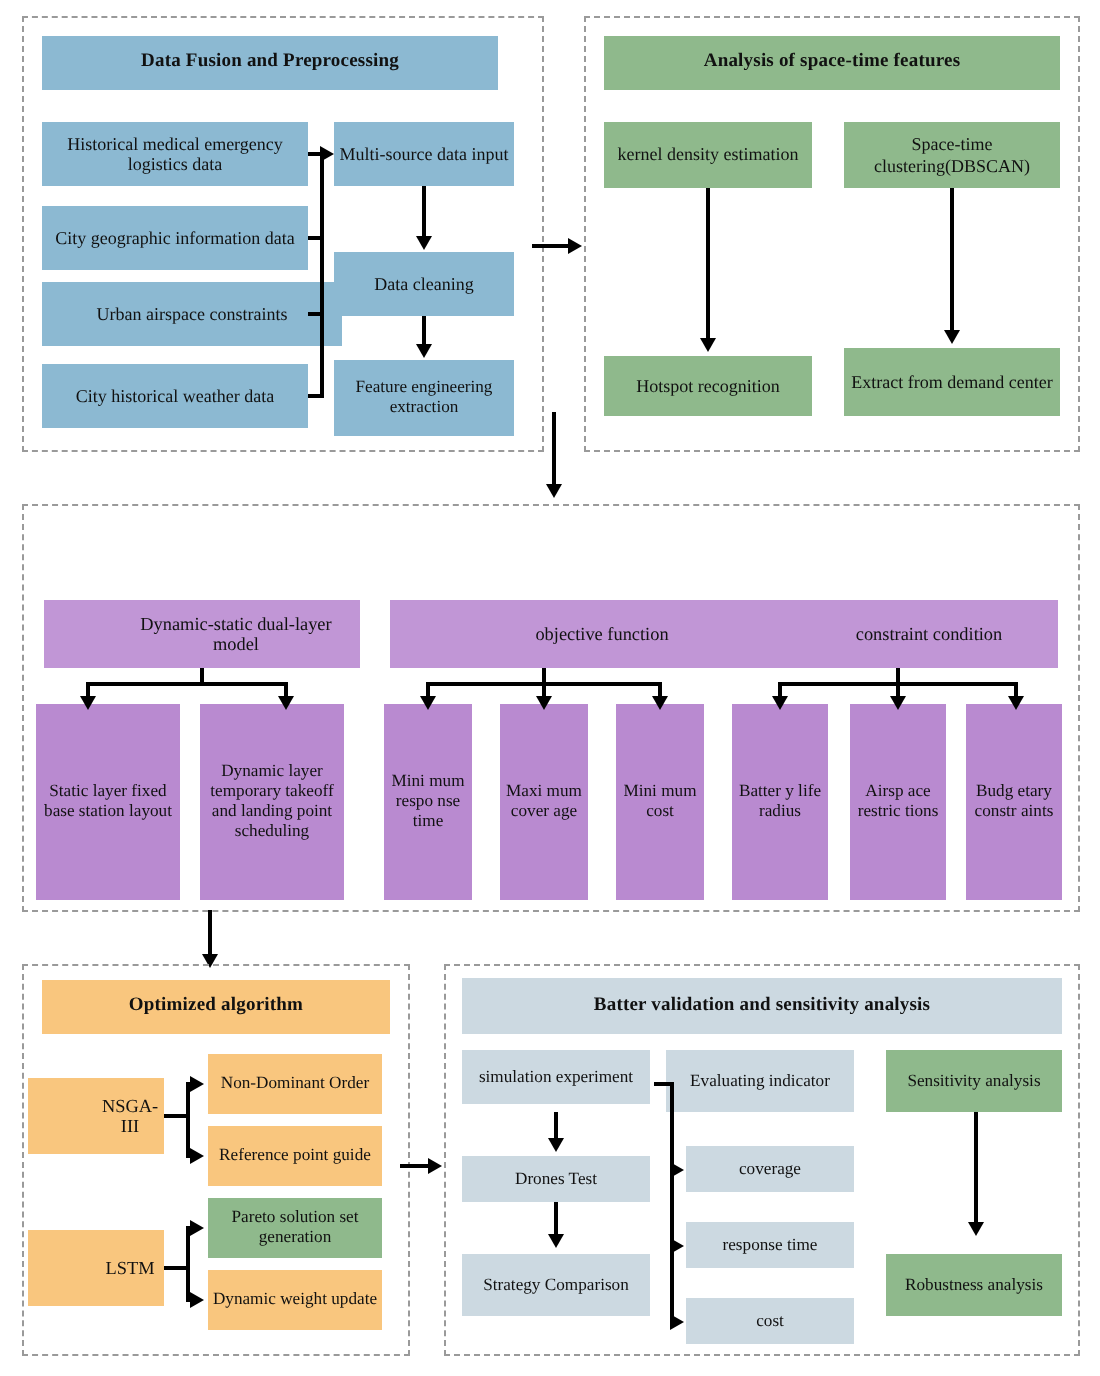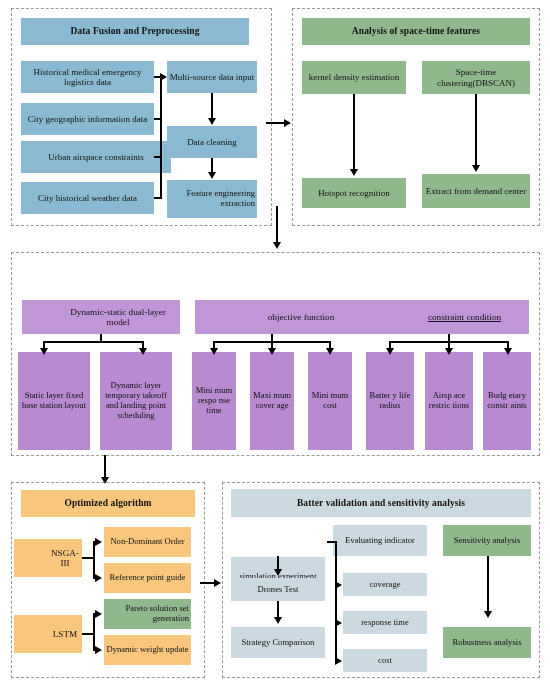--- a/index.html
+++ b/index.html
@@ -34,21 +34,21 @@
   .blue{background:#8cb9d2;}
   .green{background:#8fb98c;}
   .purple{background:#b98ad0;}
   .purple2{background:#c196d6;}
   .orange{background:#f9c67e;}
   .lblue{background:#ccd9e1;}
 
   .hdr{font-weight:bold;font-size:9.5px;letter-spacing:.1px;}
   .t10{font-size:9.2px;padding-left:36px;}
   .t95{font-size:9px;}
-  .t9{font-size:8.6px;text-align:right;}
+  .t9{font-size:8.6px;}
   .narrow{font-size:8.6px;line-height:1.16;}
 
   
   .ln{position:absolute;background:#000;}
   .vln{width:1.6px;}
   .hln{height:1.6px;}
   .arrowdown{
     position:absolute;width:0;height:0;
     border-left:4.5px solid transparent;
     border-right:4.5px solid transparent;
@@ -111,21 +111,21 @@
   <div class="arrowdown" style="left:471.5px;top:165px;"></div>
 
   <div class="ln vln" style="left:276px;top:206px;height:38px;"></div>
   <div class="arrowdown" style="left:272.5px;top:242px;"></div>
 
   <div class="panel" style="left:11px;top:252px;width:529px;height:204px;"></div>
 
 
   <div class="node purple2 t10" style="left:22px;top:300px;width:158px;height:34px;">Dynamic-static dual-layer model</div>
   <div class="node purple2 t10" style="left:195px;top:300px;width:178px;height:34px;">objective function</div>
-  <div class="node purple2 t10" style="left:366px;top:300px;width:163px;height:34px;text-decoration:underline;">constraint condition</div>
+  <div class="node purple2 t10" style="left:366px;top:300px;width:163px;height:34px;">constraint condition</div>
 
   <div class="node purple narrow" style="left:18px;top:352px;width:72px;height:98px;">Static layer fixed base station layout</div>
   <div class="node purple narrow" style="left:100px;top:352px;width:72px;height:98px;">Dynamic layer temporary takeoff and landing point scheduling</div>
 
   <div class="node purple narrow" style="left:192px;top:352px;width:44px;height:98px;">Mini mum respo nse time</div>
   <div class="node purple narrow" style="left:250px;top:352px;width:44px;height:98px;">Maxi mum cover age</div>
   <div class="node purple narrow" style="left:308px;top:352px;width:44px;height:98px;">Mini mum cost</div>
 
   <div class="node purple narrow" style="left:366px;top:352px;width:48px;height:98px;">Batter y life radius</div>
   <div class="node purple narrow" style="left:425px;top:352px;width:48px;height:98px;">Airsp ace restric tions</div>
@@ -185,21 +185,21 @@
   <div class="ln hln" style="left:93px;top:649px;width:4px;"></div>
   <div class="arrowright" style="left:95px;top:645.5px;"></div>
 
   <div class="ln hln" style="left:200px;top:582px;width:16px;"></div>
   <div class="arrowright" style="left:214px;top:578.5px;"></div>
 
   <div class="panel" style="left:222px;top:482px;width:318px;height:196px;"></div>
 
   <div class="node lblue hdr" style="left:231px;top:489px;width:300px;height:28px;">Batter validation and sensitivity analysis</div>
 
-  <div class="node lblue t9" style="left:231px;top:525px;width:94px;height:40px;margin-top:32px;">simulation experiment</div>
+  <div class="node lblue t9" style="left:231px;top:525px;width:94px;height:27px;">simulation experiment</div>
   <div class="node lblue t9" style="left:231px;top:578px;width:94px;height:23px;">Drones Test</div>
   <div class="node lblue t9" style="left:231px;top:627px;width:94px;height:31px;">Strategy Comparison</div>
 
   <div class="ln vln" style="left:277px;top:556px;height:14px;"></div>
   <div class="arrowdown" style="left:273.5px;top:569px;"></div>
   <div class="ln vln" style="left:277px;top:601px;height:17px;"></div>
   <div class="arrowdown" style="left:273.5px;top:617px;"></div>
 
   <div class="node lblue t9" style="left:333px;top:525px;width:94px;height:31px;">Evaluating indicator</div>
   <div class="node lblue t9" style="left:343px;top:573px;width:84px;height:23px;">coverage</div>

